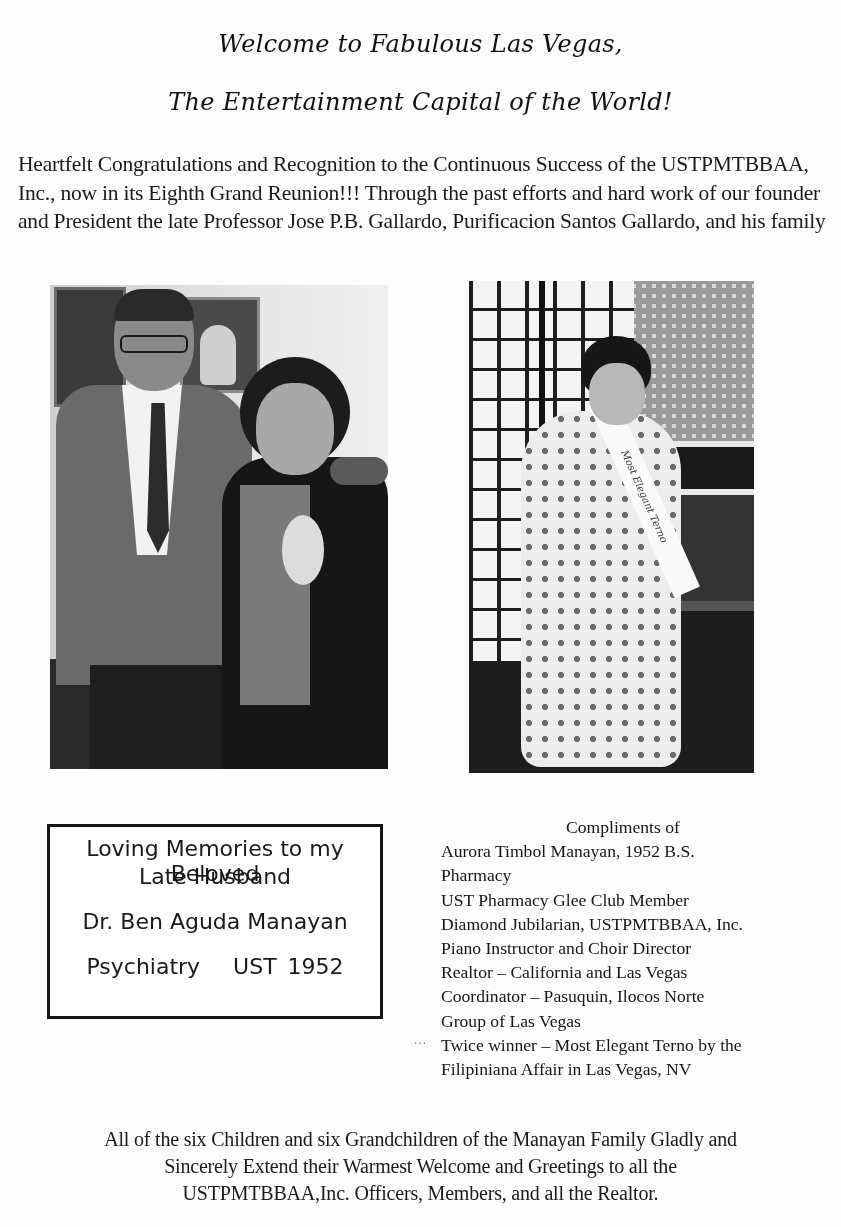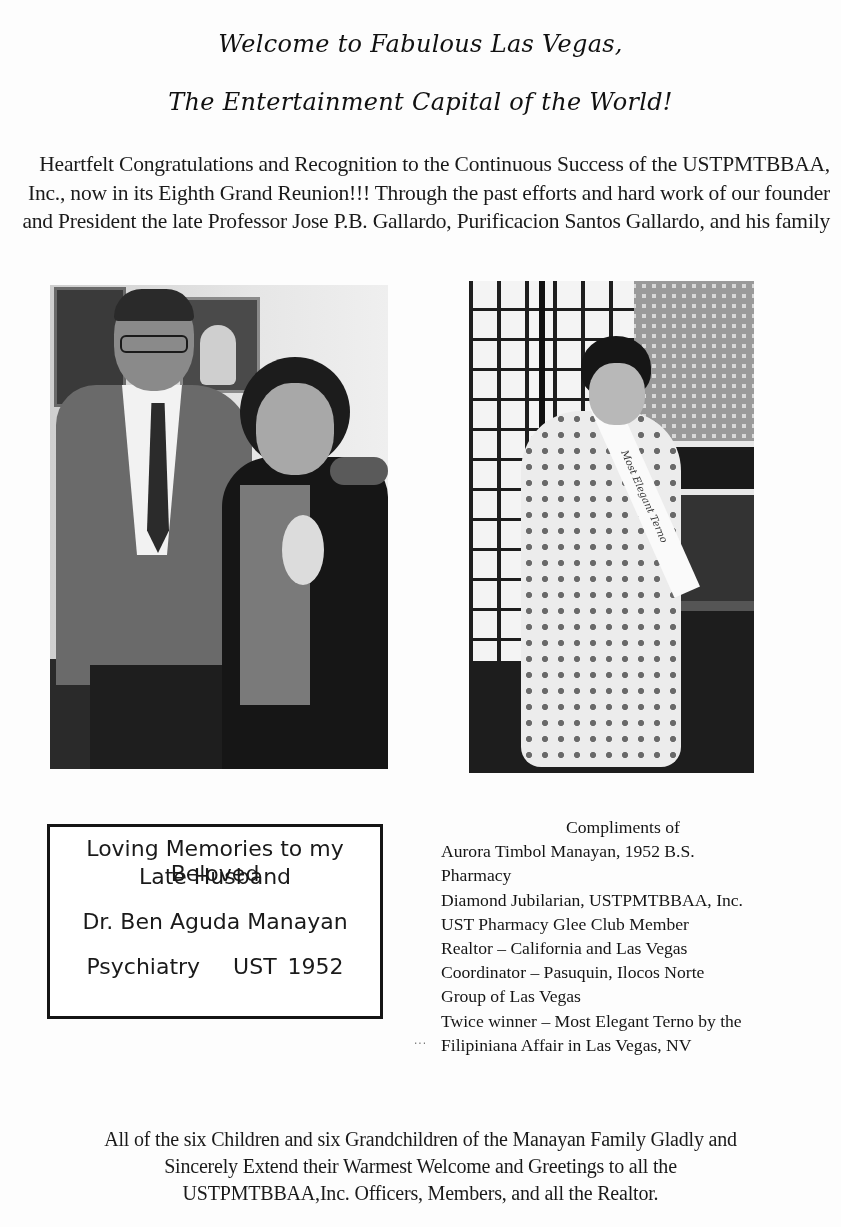--- a/index.html
+++ b/index.html
@@ -11,21 +11,21 @@
       font-family: "DejaVu Serif", serif; font-weight: normal;
       font-size: 24px; letter-spacing: 0.3px; color: #111;
       font-style: italic;
     }
     #title1 { top: 30px; }
     #title2 { top: 88px; }
 
     .intro {
       position: absolute; left: 18px; top: 150px; width: 812px;
       font-family: "Liberation Serif", serif; font-size: 21.5px;
-      line-height: 28.5px; color: #1a1a1a; letter-spacing: -0.2px; text-align: right;
+      line-height: 28.5px; color: #1a1a1a; letter-spacing: -0.2px;
     }
 
     .photo {
       position: absolute; overflow: hidden;
       background: #555;
     }
     #photo1 { left: 50px; top: 285px; width: 338px; height: 484px; }
     #photo2 { left: 469px; top: 281px; width: 285px; height: 492px; }
 
     
@@ -146,22 +146,23 @@
   <div class="line m-l1">Loving Memories to my Beloved</div>
   <div class="line m-l2">Late Husband</div>
   <div class="line m-name">Dr. Ben Aguda Manayan</div>
   <div class="line m-dept" style="white-space: pre;">Psychiatry   UST 1952</div>
 </div>
 
 <div class="compliments">
   <span class="heading">Compliments of</span>
   <span class="item">Aurora Timbol Manayan, 1952 B.S.</span>
   <span class="item">Pharmacy</span>
+  <span class="item">UST Pharmacy Glee Club Member</span>
   <span class="item">Diamond Jubilarian, USTPMTBBAA, Inc.</span>
-  <span class="item">UST Pharmacy Glee Club Member</span>
+  <span class="item">Piano Instructor and Choir Director</span>
   <span class="item">Realtor – California and Las Vegas</span>
   <span class="item">Coordinator – Pasuquin, Ilocos Norte</span>
   <span class="item">Group of Las Vegas</span>
   <span class="item">Twice winner – Most Elegant Terno by the</span>
   <span class="item">Filipiniana Affair in Las Vegas, NV</span>
 </div>
 <span class="dots">...</span>
 
 <div class="closing">
   <span class="cl">All of the six Children and six Grandchildren of the Manayan Family Gladly and</span>

